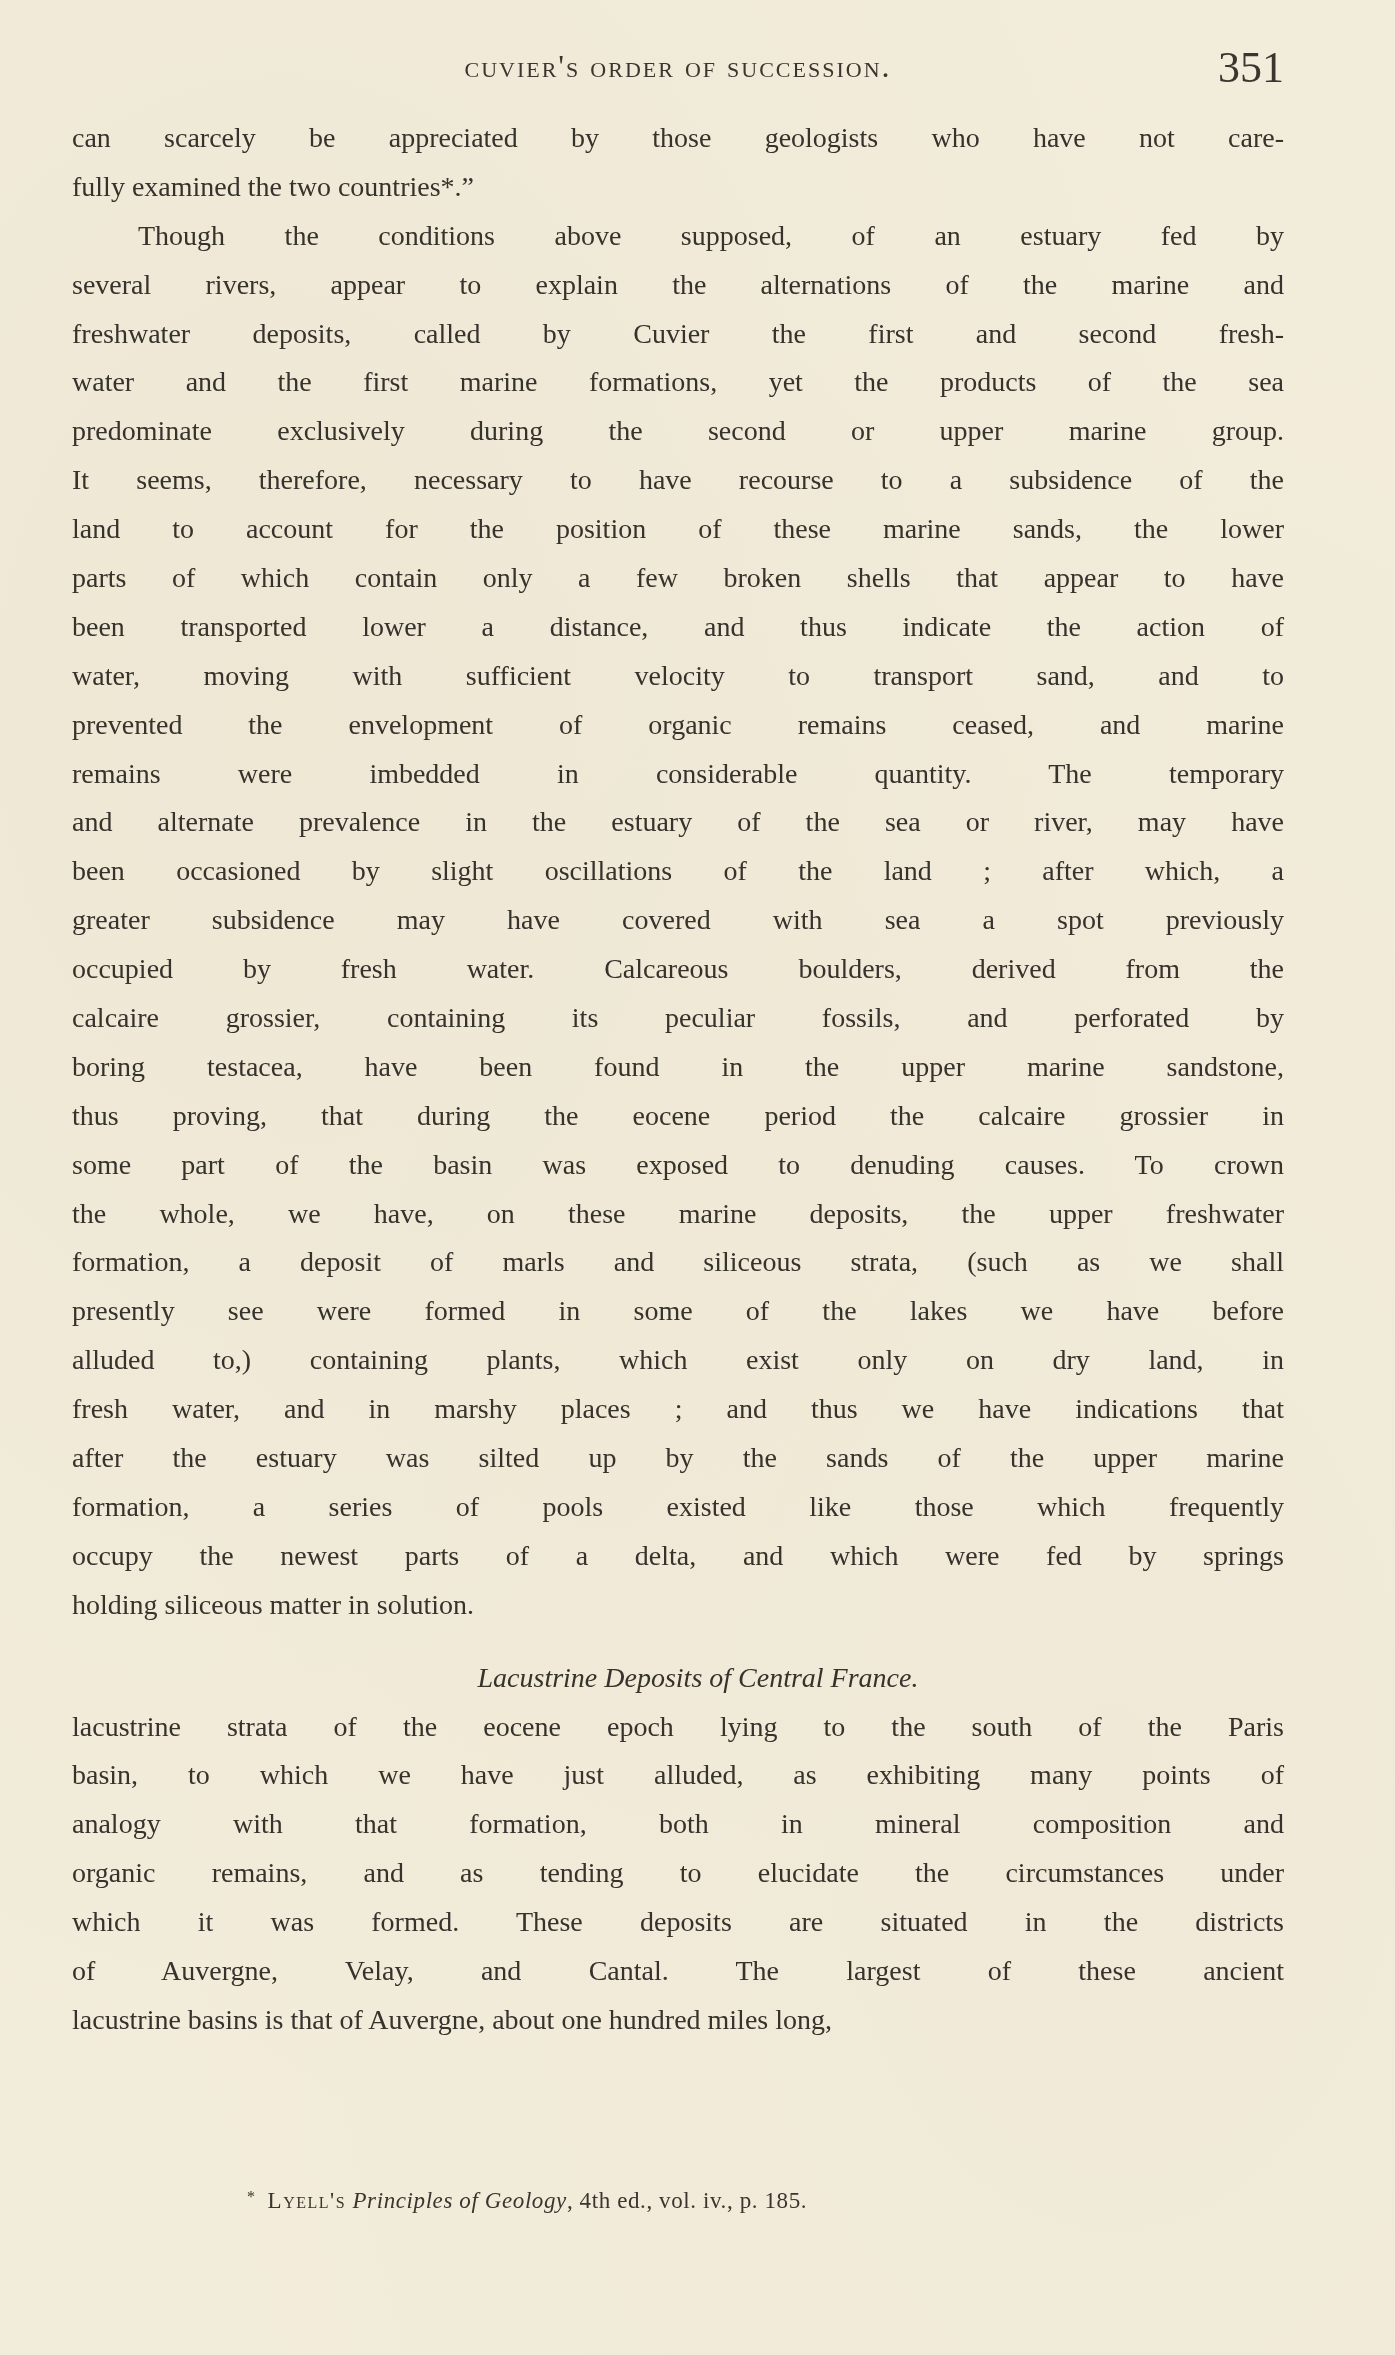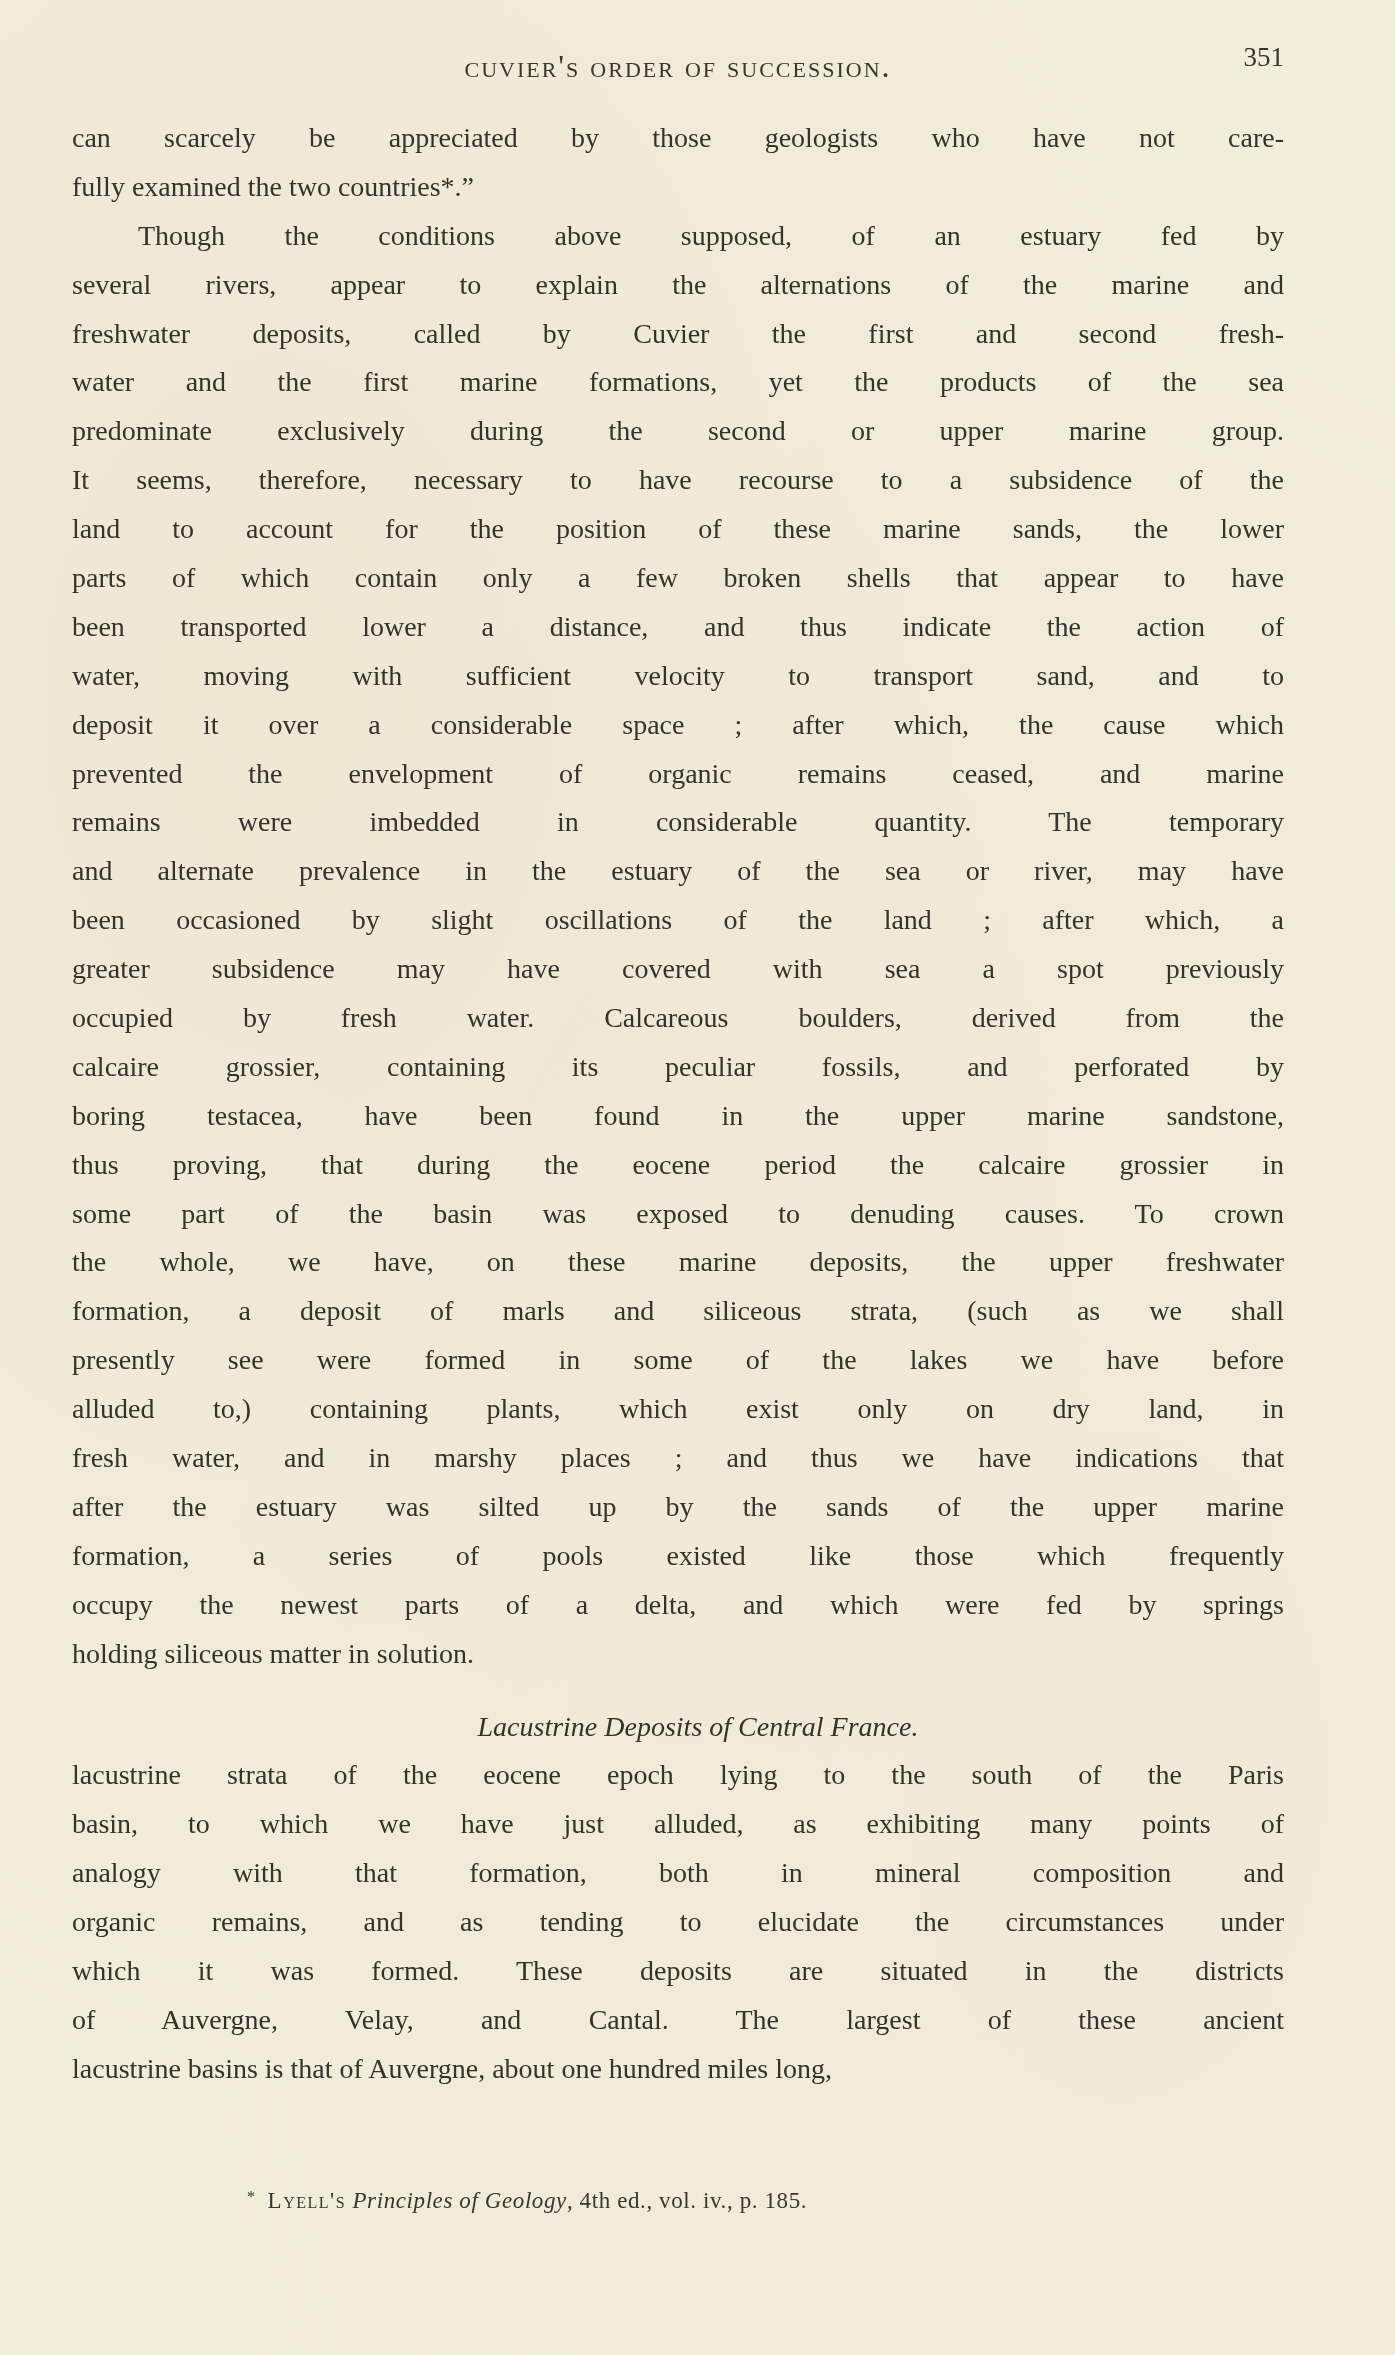--- a/index.html
+++ b/index.html
@@ -40,21 +40,21 @@
     font-size: 32px;
     letter-spacing: 2px;
     font-variant: small-caps;
     text-transform: lowercase;
     color: #3a352e;
   }
   .page-number {
     position: absolute;
     right: 0;
     top: -6px;
-    font-size: 27px;
+    font-size: 44px;
     color: #3a352e;
   }
   .body-text {
     position: absolute;
     top: 114px;
     left: 0;
     width: 1212px;
     font-size: 28px;
     line-height: 48.9px;
     text-align: justify;
@@ -123,21 +123,20 @@
           <span class="line indent">Though the conditions above supposed, of an estuary fed by</span>
           <span class="line">several rivers, appear to explain the alternations of the marine and</span>
           <span class="line">freshwater deposits, called by Cuvier the first and second fresh-</span>
           <span class="line">water and the first marine formations, yet the products of the sea</span>
           <span class="line">predominate exclusively during the second or upper marine group.</span>
           <span class="line">It seems, therefore, necessary to have recourse to a subsidence of the</span>
           <span class="line">land to account for the position of these marine sands, the lower</span>
           <span class="line">parts of which contain only a few broken shells that appear to have</span>
           <span class="line">been transported lower a distance, and thus indicate the action of</span>
           <span class="line">water, moving with sufficient velocity to transport sand, and to</span>
-          <span class="line">deposit it over a considerable space ; after which, the cause which</span>
           <span class="line">prevented the envelopment of organic remains ceased, and marine</span>
           <span class="line">remains were imbedded in considerable quantity.  The temporary</span>
           <span class="line">and alternate prevalence in the estuary of the sea or river, may have</span>
           <span class="line">been occasioned by slight oscillations of the land ; after which, a</span>
           <span class="line">greater subsidence may have covered with sea a spot previously</span>
           <span class="line">occupied by fresh water.  Calcareous boulders, derived from the</span>
           <span class="line">calcaire grossier, containing its peculiar fossils, and perforated by</span>
           <span class="line">boring testacea, have been found in the upper marine sandstone,</span>
           <span class="line">thus proving, that during the eocene period the calcaire grossier in</span>
           <span class="line">some part of the basin was exposed to denuding causes.  To crown</span>

